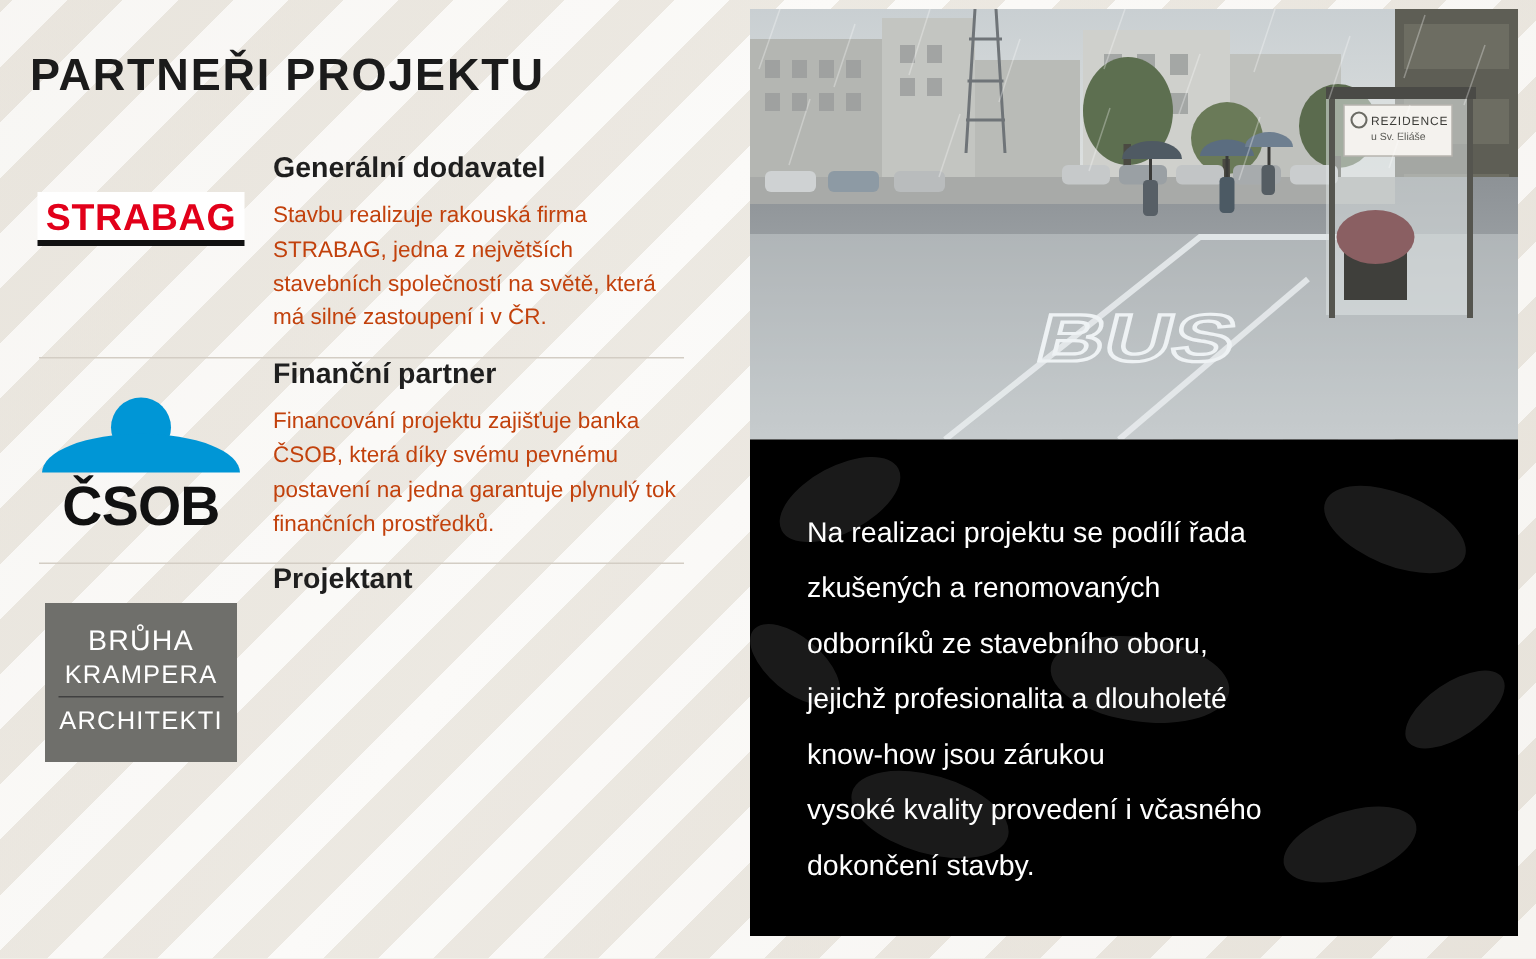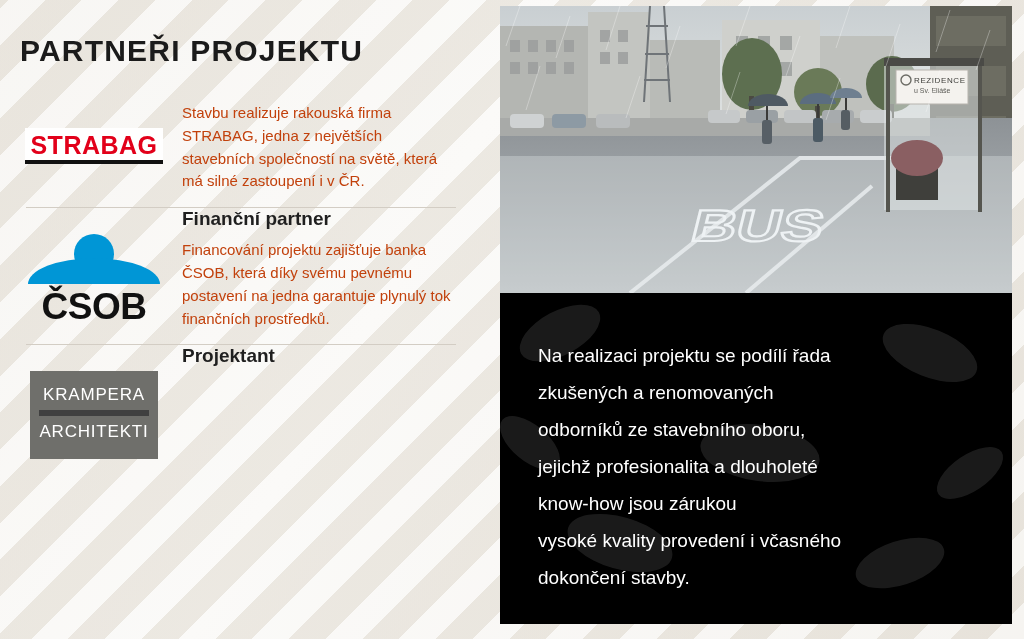--- a/index.html
+++ b/index.html
@@ -139,21 +139,21 @@
     width: 128px;
     background: #6f6f6b;
     color: #fff;
     text-align: center;
     padding: 14px 6px 16px 6px;
     line-height: 1.22;
     font-size: 17px;
     letter-spacing: 0.8px;
   }
   .bk .l1 { font-size: 19px; }
-  .bk .l3 { border-top: 6px solid #404040; padding-top: 6px; margin-top: 4px; display: inline-block; }
+  .bk .l3 { border-top: 1px solid #404040; padding-top: 6px; margin-top: 4px; display: inline-block; }
 
   
   #right-col {
     position: absolute;
     right: 12px; top: 6px;
     width: 512px; height: 618px;
   }
 
   
   #photo {
@@ -197,20 +197,21 @@
 
   <div id="page-title">PARTNEŘI PROJEKTU</div>
 
   <div class="partner-row">
     <div class="logo-cell">
       <div class="strabag">
         <div class="strabag-word">STRABAG</div>
       </div>
     </div>
     <div class="text-cell">
+      <div class="partner-heading">Generální dodavatel</div>
       <div class="partner-desc">Stavbu realizuje rakouská firma STRABAG, jedna z největších stavebních společností na světě, která má silné zastoupení i v ČR.</div>
     </div>
   </div>
 
   <div class="divider"></div>
 
   <div class="partner-row">
     <div class="logo-cell">
       <div class="csob">
         <div class="csob-mark">
@@ -224,20 +225,21 @@
       <div class="partner-heading">Finanční partner</div>
       <div class="partner-desc">Financování projektu zajišťuje banka ČSOB, která díky svému pevnému postavení na jedna garantuje plynulý tok finančních prostředků.</div>
     </div>
   </div>
 
   <div class="divider"></div>
 
   <div class="partner-row">
     <div class="logo-cell">
       <div class="bk">
+        <div class="l1">BRŮHA</div>
         <div class="l2">KRAMPERA</div>
         <div class="l3">ARCHITEKTI</div>
       </div>
     </div>
     <div class="text-cell">
       <div class="partner-heading">Projektant</div>
     </div>
   </div>
 
 </div>

